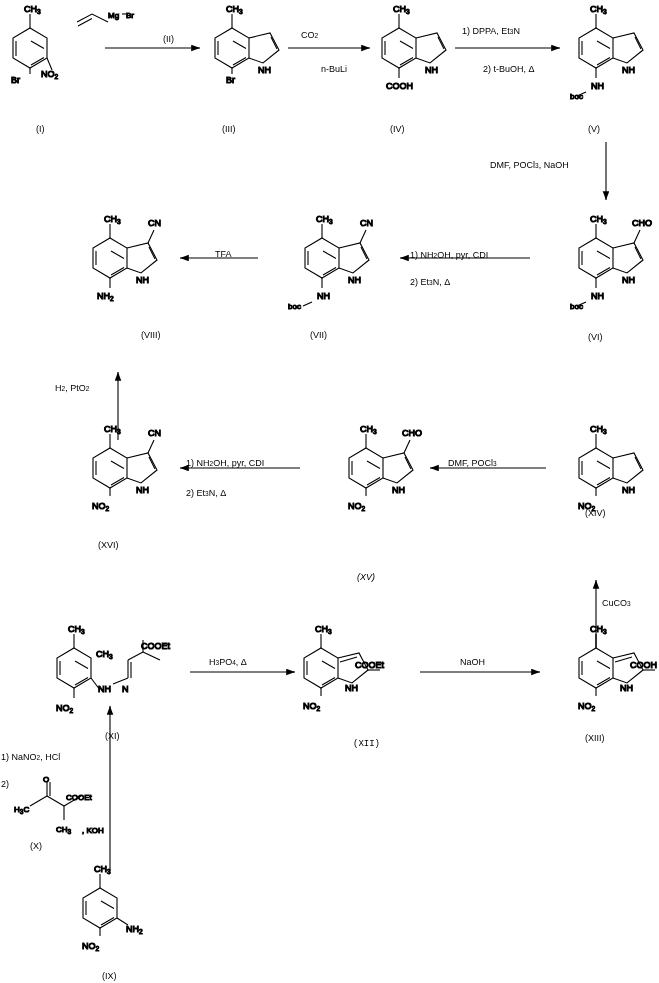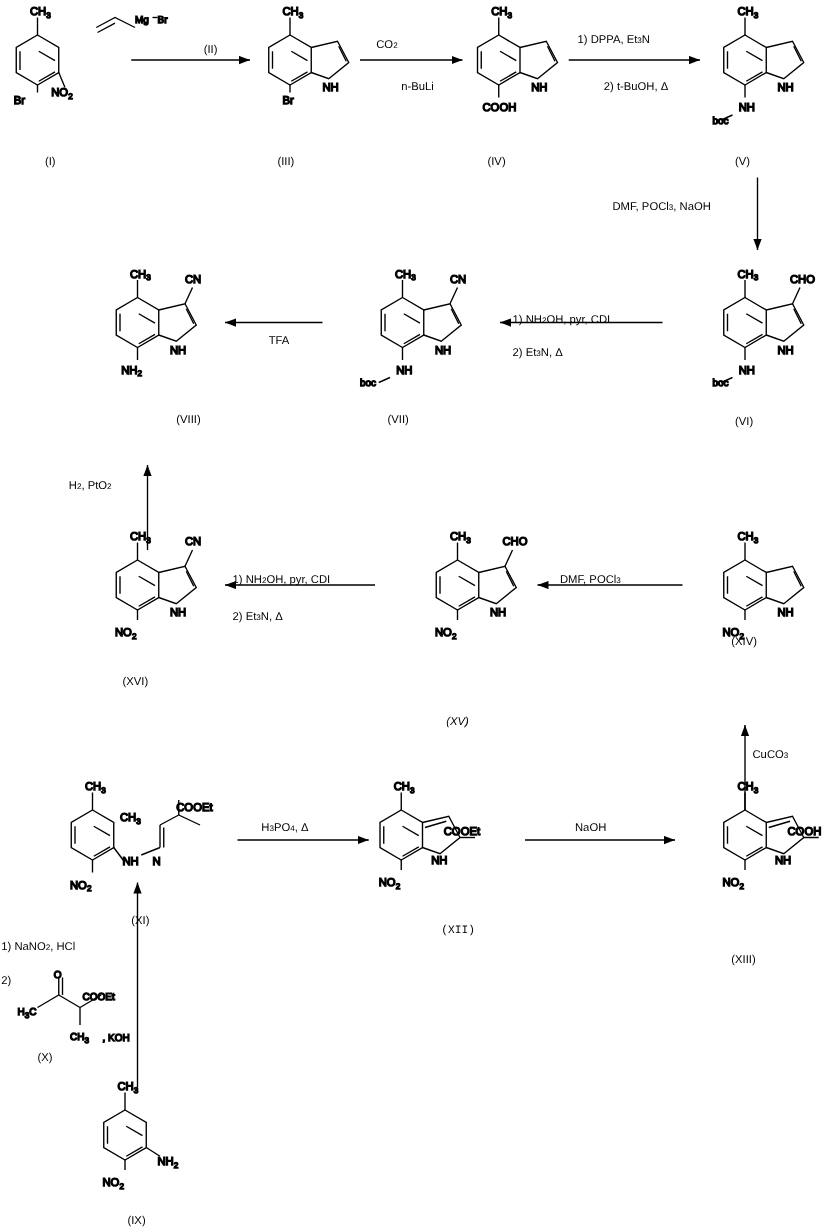--- a/index.html
+++ b/index.html
@@ -334,36 +334,36 @@
   <div class="lbl cmp" style="left:588px; top:332px;text-align:right;">(VI)</div>
   <div class="lbl cmp" style="left:310px; top:330px;">(VII)</div>
   <div class="lbl cmp" style="left:97px;  top:330px;padding-left:44px;">(VIII)</div>
   <div class="lbl cmp" style="left:585px; top:508px;">(XIV)</div>
   <div class="lbl cmp" style="left:357px; top:572px;font-style:italic;">(XV)</div>
   <div class="lbl cmp" style="left:98px;  top:540px;">(XVI)</div>
   <div class="lbl cmp" style="left:102px; top:971px;">(IX)</div>
   <div class="lbl cmp" style="left:30px;  top:841px;">(X)</div>
   <div class="lbl cmp" style="left:105px; top:731px;">(XI)</div>
   <div class="lbl cmp" style="left:353px; top:739px;font-family:Liberation Mono, monospace;">(XII)</div>
-  <div class="lbl cmp" style="left:585px; top:733px;margin-top:29px;">(XIII)</div>
+  <div class="lbl cmp" style="left:585px; top:733px;">(XIII)</div>
 
   <div class="lbl" style="left:134px; top:34px;padding-left:29px;">(II)</div>
 
   <div class="lbl" style="left:301px; top:30px;">CO<span class="sub">2</span></div>
   <div class="lbl" style="left:297px; top:64px;margin-left:24px;">n-BuLi</div>
 
   <div class="lbl" style="left:462px; top:26px;">1) DPPA, Et<span class="sub">3</span>N</div>
   <div class="lbl" style="left:483px; top:64px;text-align:center;">2) t-BuOH, Δ</div>
 
   <div class="lbl" style="left:490px; top:160px;">DMF, POCl<span class="sub">3</span>, NaOH</div>
 
   <div class="lbl" style="left:410px; top:250px;">1) NH<span class="sub">2</span>OH, pyr, CDI</div>
   <div class="lbl" style="left:410px; top:277px;">2) Et<span class="sub">3</span>N, Δ</div>
 
-  <div class="lbl" style="left:215px; top:249px;margin-top:18px;">TFA</div>
+  <div class="lbl" style="left:215px; top:249px;">TFA</div>
 
   <div class="lbl" style="left:55px;  top:383px;">H<span class="sub">2</span>, PtO<span class="sub">2</span></div>
 
   <div class="lbl" style="left:186px; top:458px;">1) NH<span class="sub">2</span>OH, pyr, CDI</div>
   <div class="lbl" style="left:186px; top:488px;">2) Et<span class="sub">3</span>N, Δ</div>
 
   <div class="lbl" style="left:448px; top:458px;">DMF, POCl<span class="sub">3</span></div>
   <div class="lbl" style="left:448px; top:488px;"></div>
 
   <div class="lbl" style="left:602px; top:598px;">CuCO<span class="sub">3</span></div>

